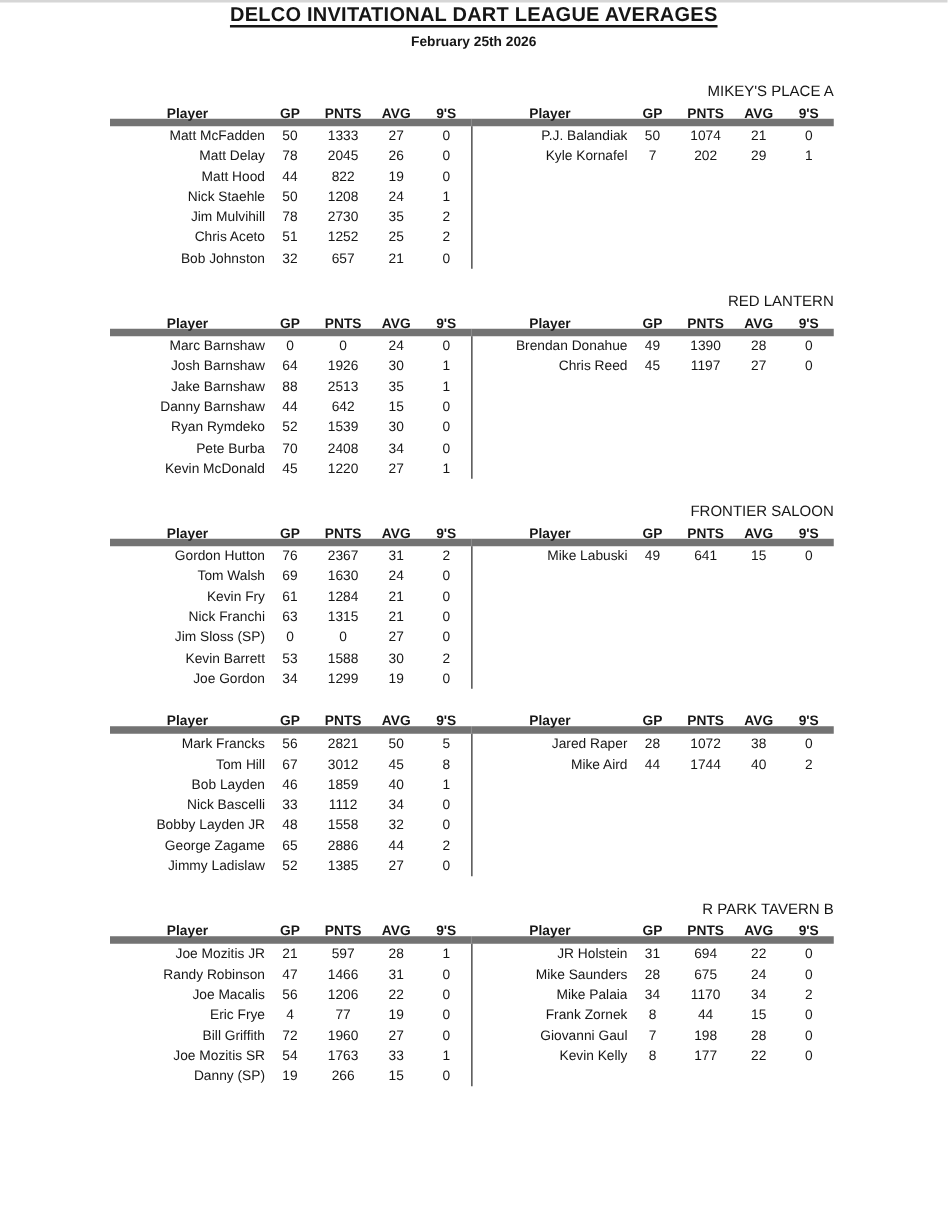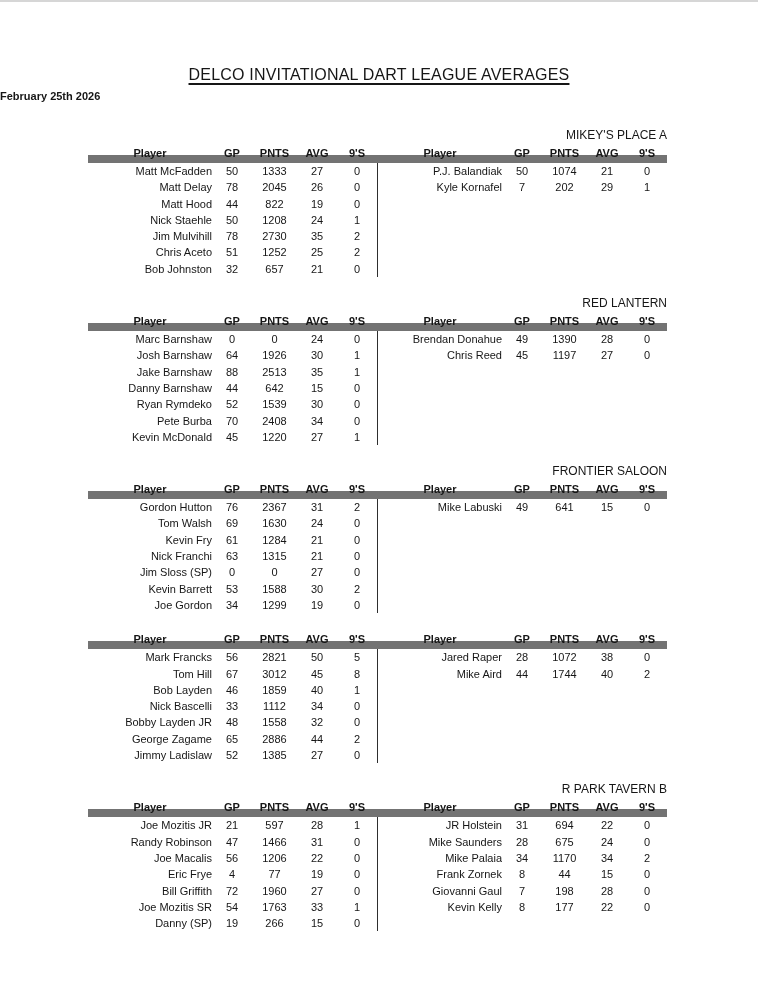--- a/index.html
+++ b/index.html
@@ -6,46 +6,45 @@
   html,body { background:#ffffff; }
   body {
     width:758px; height:983px; overflow:hidden;
     font-family:"Liberation Sans", sans-serif;
     color:#161616;
     -webkit-font-smoothing:antialiased;
   }
   .page { position:relative; width:758px; height:983px; background:#fff; }
   .top-rule { height:2px; background:#d6d6d6; }
   .doc-title {
-    margin-top:62px;
     text-align:center;
-    font-size:16px; font-weight:normal; line-height:21px;
+    font-size:16px; font-weight:bold; line-height:21px;
     letter-spacing:0.2px;
     text-decoration:underline;
     text-decoration-thickness:2px;
     text-underline-offset:3px;
   }
   .doc-date {
     margin-top:4px;
-    text-align:left;
+    text-align:center;
     font-size:11px; font-weight:bold; line-height:14px;
   }
   #sections { margin-top:25px; margin-left:88px; width:579px; }
   .section { margin-bottom:19px; }
   .sec-title {
     text-align:right;
     font-size:12px; font-weight:normal; line-height:14px;
     margin-bottom:4px;
   }
   .sec-table { display:flex; align-items:stretch; }
   .half { display:flex; flex-direction:column; }
   .hdr-row {
     display:flex;
     height:17px; line-height:15px;
-    border-bottom:8px solid #737373;
+    border-bottom:6px solid #737373;
   }
   .hcell { font-size:11px; font-weight:bold; text-align:center; }
   .rows { flex:1 1 auto; }
   .half.right .rows { border-left:1.5px solid #2e2e2e; }
   .row { display:flex; height:16.3px; line-height:16.3px; }
   .cell { font-size:11px; text-align:center; white-space:nowrap; overflow:hidden; }
   .c0 { width:124px; }
   .c1 { width:40px; }
   .c2 { width:45px;text-align:center; }
   .c3 { width:40px; }

